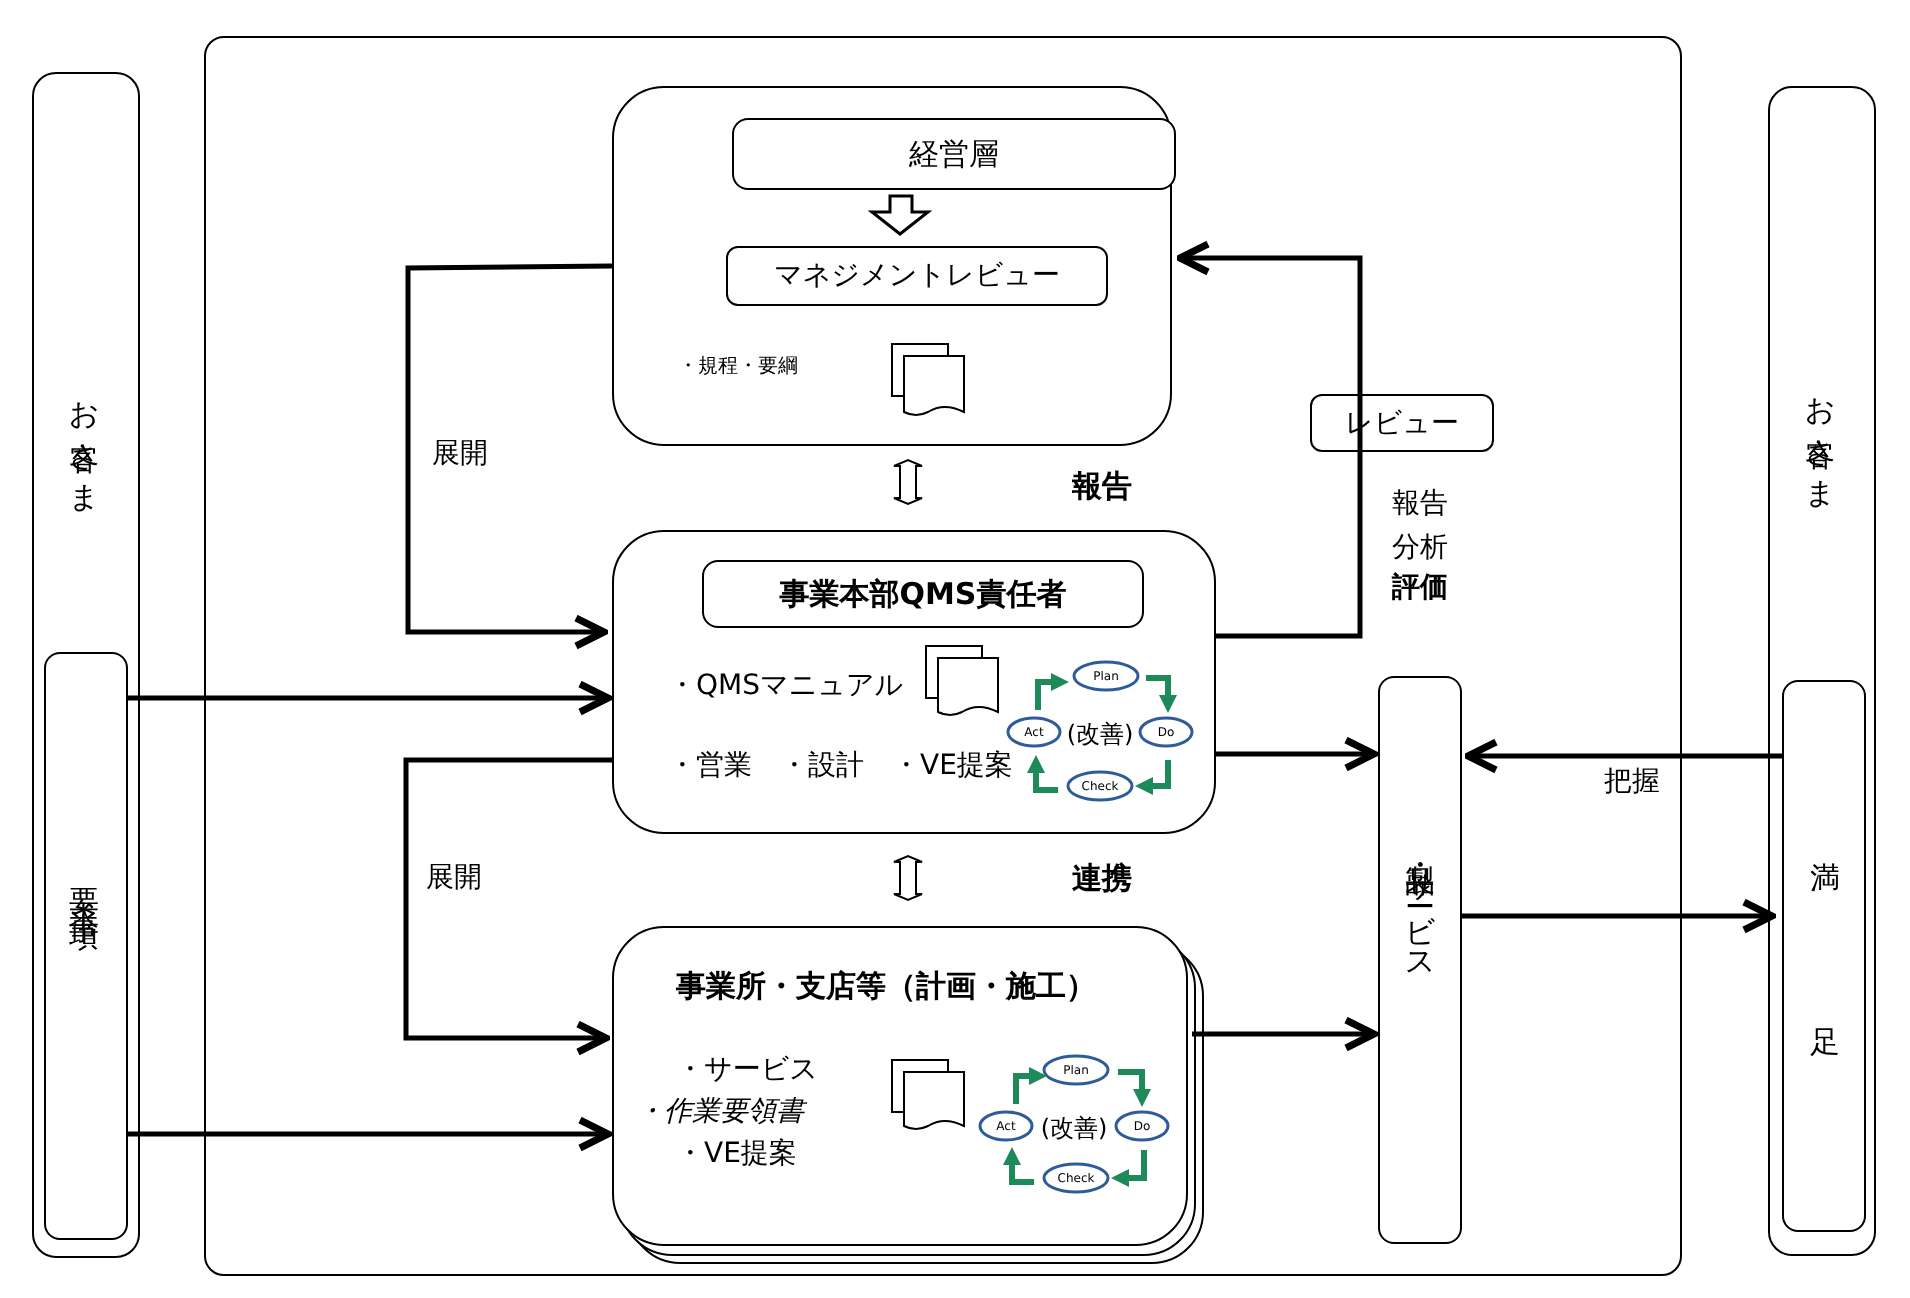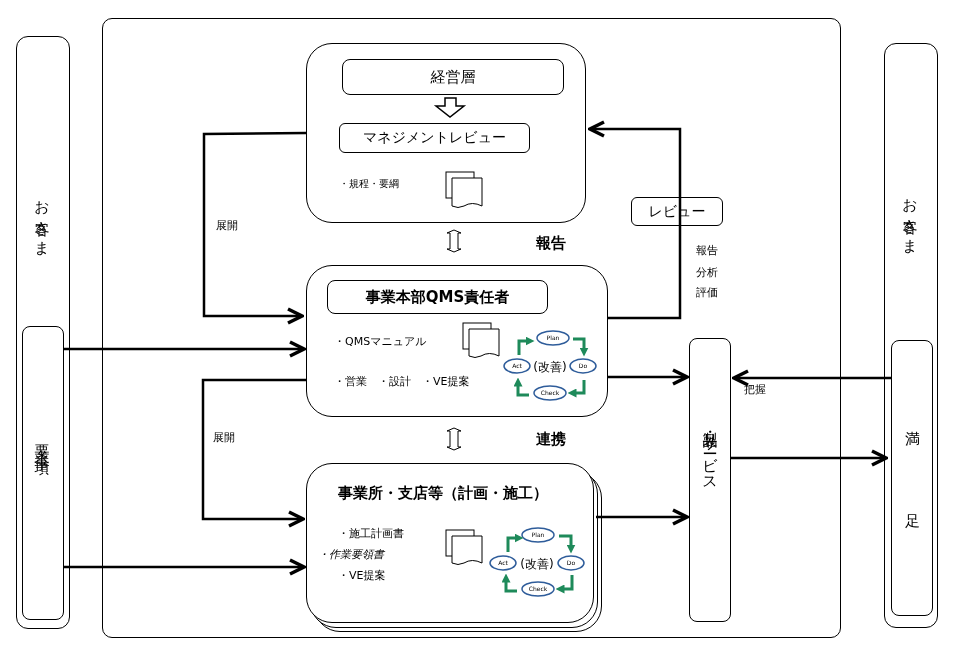--- a/index.html
+++ b/index.html
@@ -1,23 +1,23 @@
 <!DOCTYPE html>
 <html><head>
 <meta charset="utf-8">
 <style>
   html, body { margin: 0; padding: 0; background: #ffffff; }
   body { width: 955px; height: 649px; position: relative; overflow: hidden;
          font-family: "DejaVu Sans", "Liberation Sans", sans-serif; color: #000; }
   .box { position: absolute; border: 1px solid #000; background: #fff; box-sizing: border-box; }
   .r8 { border-radius: 8px; }
   .r24 { border-radius: 26px; }
-  .txt { position: absolute; font-size: 11px; line-height: 1; white-space: nowrap; }
+  .txt { position: absolute; font-size: 14px; line-height: 1; white-space: nowrap; }
   .vtext { position: absolute; writing-mode: vertical-rl; font-size: 15px; letter-spacing: 2px; }
-  .center-text { display: flex; align-items: center; justify-content: center; font-size: 14px; }
+  .center-text { display: flex; align-items: center; justify-content: center; font-size: 14px; margin-left: 24px; }
   svg.overlay { position: absolute; left: 0; top: 0; }
   .bold { font-weight: bold; }
 </style>
 </head>
 <body>
 
 <div class="box" style="left:102px; top:18px; width:739px; height:620px; border-radius:10px;"></div>
 
 <div class="box r8" style="left:16px; top:36px; width:54px; height:593px; border-radius:12px;"></div>
 <div class="vtext" style="left:32px; top:190px;">お客さま</div>
@@ -37,37 +37,37 @@
 
 <div class="box r24" style="left:306px; top:265px; width:302px; height:152px;"></div>
 <div class="box center-text bold" style="left:327px; top:280px; width:221px; height:34px; border-radius:8px; font-size:15px;">事業本部QMS責任者</div>
 <div class="txt" style="left:334px; top:336px;">・QMSマニュアル</div>
 <div class="txt" style="left:334px; top:376px;">・営業　・設計　・VE提案</div>
 
 <div class="box r24" style="left:314px; top:472px; width:288px; height:160px;"></div>
 <div class="box r24" style="left:310px; top:468px; width:288px; height:160px;"></div>
 <div class="box r24" style="left:306px; top:463px; width:288px; height:160px;"></div>
 <div class="txt bold" style="left:338px; top:486px; font-size:15px;">事業所・支店等（計画・施工）</div>
-<div class="txt" style="left:338px; top:528px;">・施工計画書</div>
+<div class="txt" style="left:338px; top:528px;">・サービス</div>
 <div class="txt" style="left:318px; top:549px;font-style:italic;">・作業要領書</div>
 <div class="txt" style="left:338px; top:570px;">・VE提案</div>
 
 <div class="box center-text" style="left:631px; top:197px; width:92px; height:29px; border-radius:6px; font-size:14px;">レビュー</div>
 
 <div class="box" style="left:689px; top:338px; width:42px; height:284px; border-radius:8px;"></div>
 <div class="vtext" style="left:700px; top:420px;">製品・サービス</div>
 
 <div class="txt" style="left:216px; top:220px;">展開</div>
 <div class="txt" style="left:213px; top:432px;">展開</div>
 <div class="txt bold" style="left:536px; top:236px; font-size:15px;">報告</div>
 <div class="txt bold" style="left:536px; top:432px; font-size:15px;">連携</div>
 <div class="txt" style="left:696px; top:245px;">報告</div>
 <div class="txt" style="left:696px; top:268px;font-family:Liberation Mono, monospace;">分析</div>
-<div class="txt" style="left:696px; top:287px;">評価</div>
-<div class="txt" style="left:744px; top:384px;">把握</div>
+<div class="txt" style="left:696px; top:287px;font-weight:bold;">評価</div>
+<div class="txt" style="left:802px; top:384px;">把握</div>
 
 <svg class="overlay" width="955" height="649">
   <defs>
     <marker id="ah" viewBox="0 0 10 10" refX="9" refY="5" markerWidth="7" markerHeight="7" orient="auto">
       <path d="M1,1 L9,5 L1,9" fill="none" stroke="#000" stroke-width="2"></path>
     </marker>
     <marker id="gah" viewBox="0 0 10 10" refX="5" refY="5" markerWidth="3" markerHeight="3" orient="auto">
       <path d="M0,0 L10,5 L0,10 Z" fill="#1e8a5a"></path>
     </marker>
   </defs>

